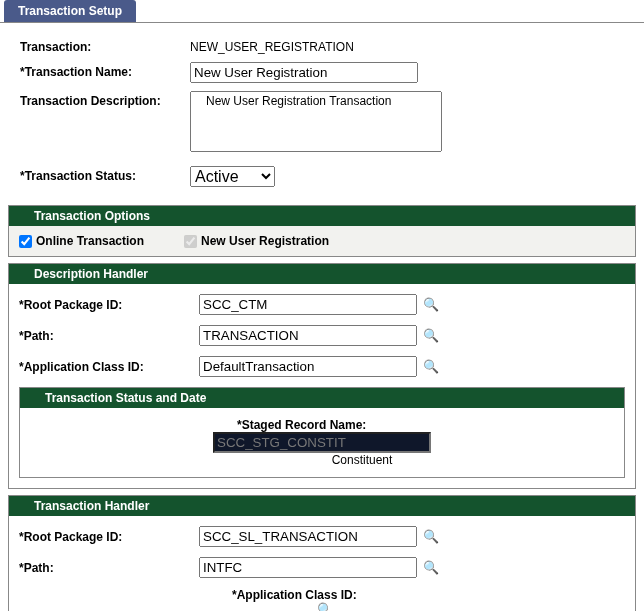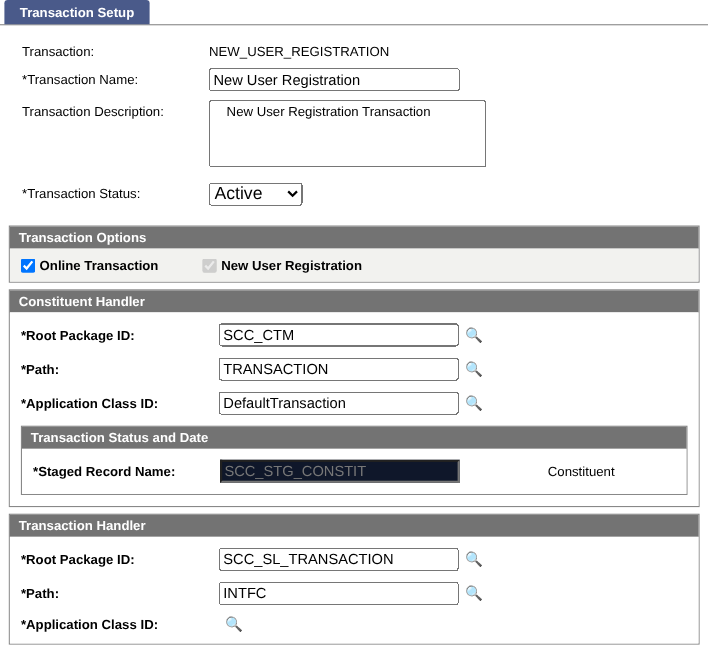--- a/index.html
+++ b/index.html
@@ -27,21 +27,21 @@
   .form-area {
     padding: 14px 10px 4px 20px;
   }
   .row {
     display: flex;
     align-items: flex-start;
     margin-bottom: 8px;
   }
   .label {
     width: 170px;
-    font-weight: normal;
+    font-weight: bold;
     padding-top: 3px;
   }
   .value-text {
     padding-top: 3px;
   }
   input[type="text"].wide { width: 220px; }
   input[type="text"].med { width: 210px; }
   input[type="text"].hand { width: 210px; }
   textarea {
     width: 220px;
@@ -53,24 +53,24 @@
   }
   select {
     width: 85px;
     font-size: 16px;
   }
   .section {
     margin: 6px 8px;
     border: 1px solid #888;
   }
   .section-header {
-    background: #737373;
+    background: #14532d;
     color: #fff;
     font-weight: bold;
-    padding: 3px 8px;
+    padding: 3px 25px;
     font-size: 12px;
   }
   .section-body {
     padding: 10px 10px;
     background: #fff;
   }
   .options-body {
     background: #f2f2ef;
     padding: 8px 10px;
     display: flex;
@@ -86,21 +86,21 @@
   .check-item input { margin:0; }
   .sub-section {
     border: 1px solid #888;
     margin-top: 8px;
   }
   .lookup-row {
     display: flex;
     align-items: center;
     margin-bottom: 10px;
   }
-  .lookup-row:last-child { margin-bottom: 0; }
+  .lookup-row:last-child { margin-bottom: 0; flex-direction: column; }
   .lookup-label {
     width: 180px;
     font-weight: bold;
   }
   .lookup-icon {
     margin-left: 6px;
     cursor: pointer;
     color: #555;
     font-size: 13px;
   }
@@ -149,21 +149,21 @@
       <span>Online Transaction</span>
     </label>
     <label class="check-item">
       <input type="checkbox" checked="" disabled="" style="">
       <span>New User Registration</span>
     </label>
   </div>
 </div>
 
 <div class="section">
-  <div class="section-header">Constituent Handler</div>
+  <div class="section-header">Description Handler</div>
   <div class="section-body">
     <div class="lookup-row">
       <div class="lookup-label">*Root Package ID:</div>
       <input type="text" class="hand" value="SCC_CTM" style="">
       <span class="lookup-icon">🔍</span>
     </div>
     <div class="lookup-row">
       <div class="lookup-label">*Path:</div>
       <input type="text" class="hand" value="TRANSACTION" style="">
       <span class="lookup-icon">🔍</span>

